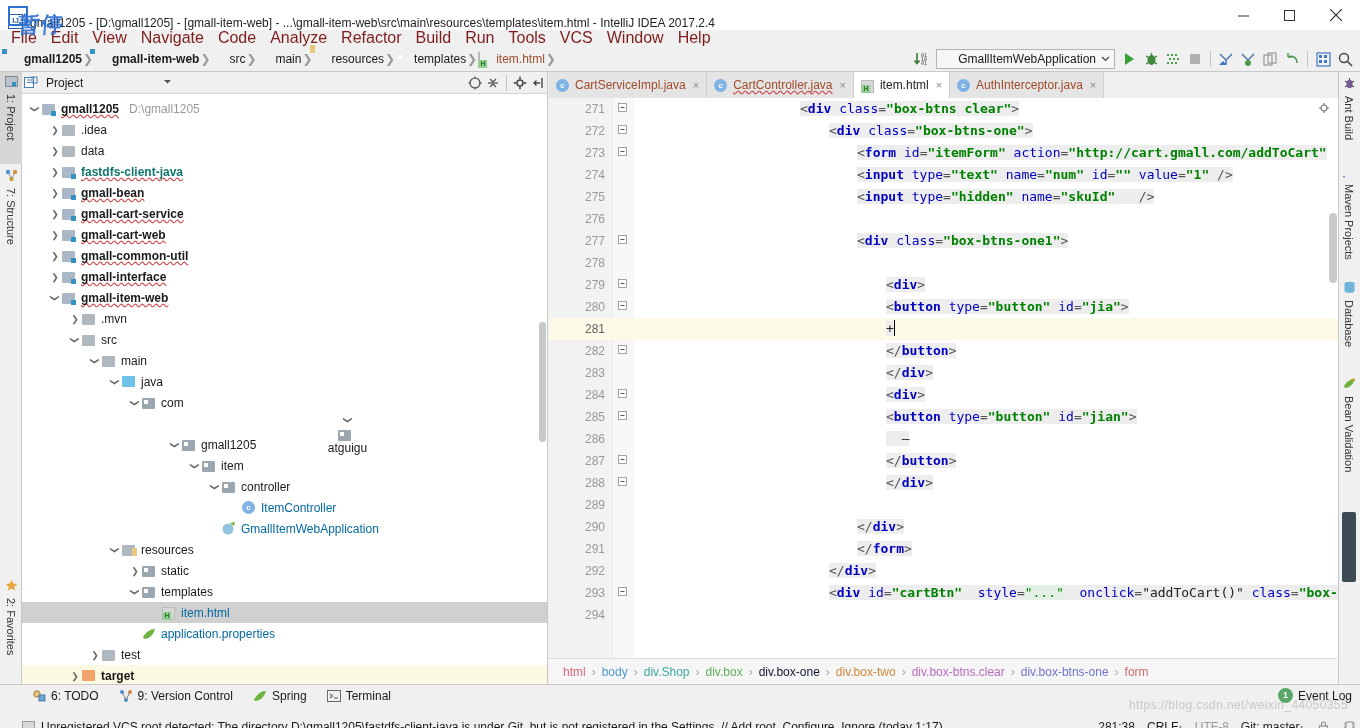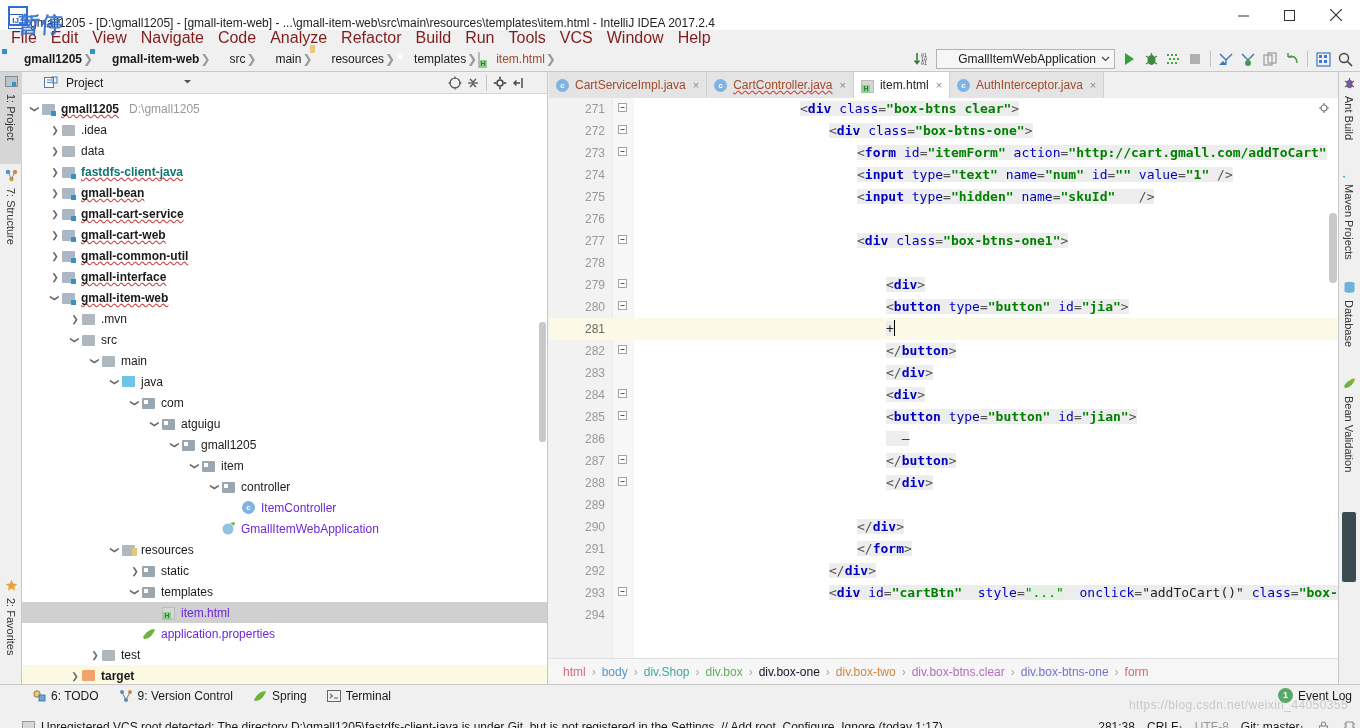--- a/index.html
+++ b/index.html
@@ -122,21 +122,21 @@
   }
   .rvtab .vlabel { padding: 3px 0; }
 
   
   .projpanel {
     position: absolute; left: 22px; top: 72px; width: 526px; height: 612px;
     background: #ffffff; border-right: 1px solid #c8c8c8;
   }
   .proj-header {
     height: 22px; background: #f0f0f0; border-bottom: 1px solid #d4d4d4;
-    display: flex; align-items: center; padding: 0 20px;
+    display: flex; align-items: center; padding: 0 0;
   }
   .proj-header .ph-title { font-size: 12px; margin-left: 6px; }
   .proj-header .ph-caret { margin-left: 80px; color: #555; font-size: 9px; }
   .proj-header .spacer { flex: 1; }
   .ph-icon { width: 18px; height: 18px; display: flex; align-items: center; justify-content: center; }
 
   .tree { position: relative; height: 590px; overflow: hidden; padding-top: 4px; }
   .trow {
     height: 21px; display: flex; align-items: center; white-space: nowrap;
     font-size: 12px; padding-left: 6px;
@@ -144,21 +144,21 @@
   .trow.sel { background: #d0d0d0; }
   .trow.hl { background: #fcf9e2; }
   .tarrow {
     width: 14px; height: 14px; color: #6a6a6a; font-size: 9px;
     display: flex; align-items: center; justify-content: center; flex: 0 0 auto;
   }
   .tico { width: 16px; height: 14px; display: flex; align-items: center; flex: 0 0 auto; margin-right: 3px;}
   .tlabel { }
   .tlabel.bold { font-weight: bold; }
   .tlabel.orange { color: #0f766e; font-weight: bold; }
-  .tlabel.brown { color: #6d28d9; }
+  .tlabel.brown { color: #0369a1; }
   .tpath { color: #999; margin-left: 10px; font-weight: normal; }
   .squiggle { text-decoration: underline wavy #cc4b4b; text-decoration-skip-ink: none; }
 
   .javafolder { width: 13px; height: 11px; background: #6ec3e8; border-radius: 1px; }
   .orangefolder { width: 13px; height: 11px; background: #f2a36b; border-radius: 1px; }
   .classico {
     width: 13px; height: 13px; border-radius: 50%; background: #7fb2e5; color: #fff;
     font-size: 8px; text-align: center; line-height: 13px; font-weight: bold;
   }
   .springico {
@@ -650,21 +650,21 @@
           </span>
           <span class="tlabel">java</span>
         </div>
         <div class="trow" style="padding-left: 106px;">
           <span class="tarrow" style="transform: rotate(90deg);">❯</span>
           <span class="tico">
             <span class="folder pkg"></span>
           </span>
           <span class="tlabel">com</span>
         </div>
-        <div class="trow" style="padding-left: 126px;">
+        <div class="trow" style="padding-left: 126px; flex-direction: column;">
           <span class="tarrow" style="transform: rotate(90deg);">❯</span>
           <span class="tico">
             <span class="folder pkg"></span>
           </span>
           <span class="tlabel">atguigu</span>
         </div>
         <div class="trow" style="padding-left: 146px;">
           <span class="tarrow" style="transform: rotate(90deg);">❯</span>
           <span class="tico">
             <span class="folder pkg"></span>

